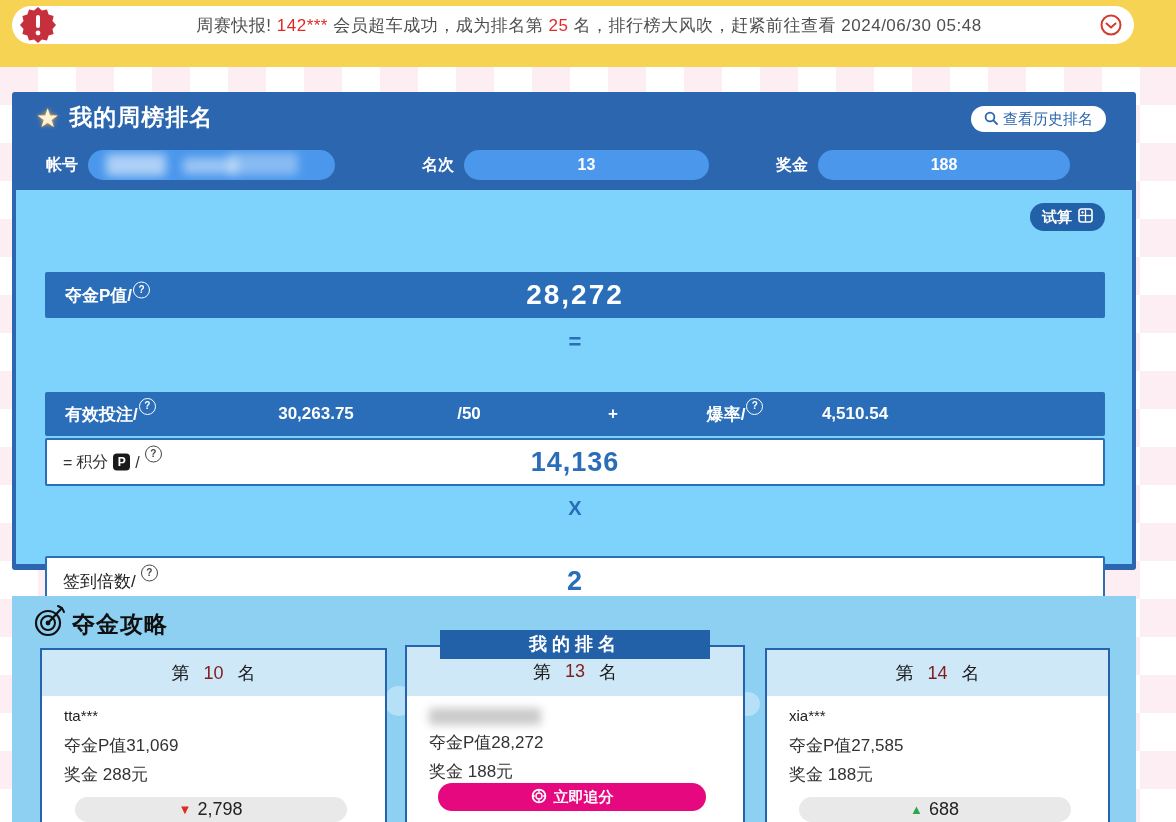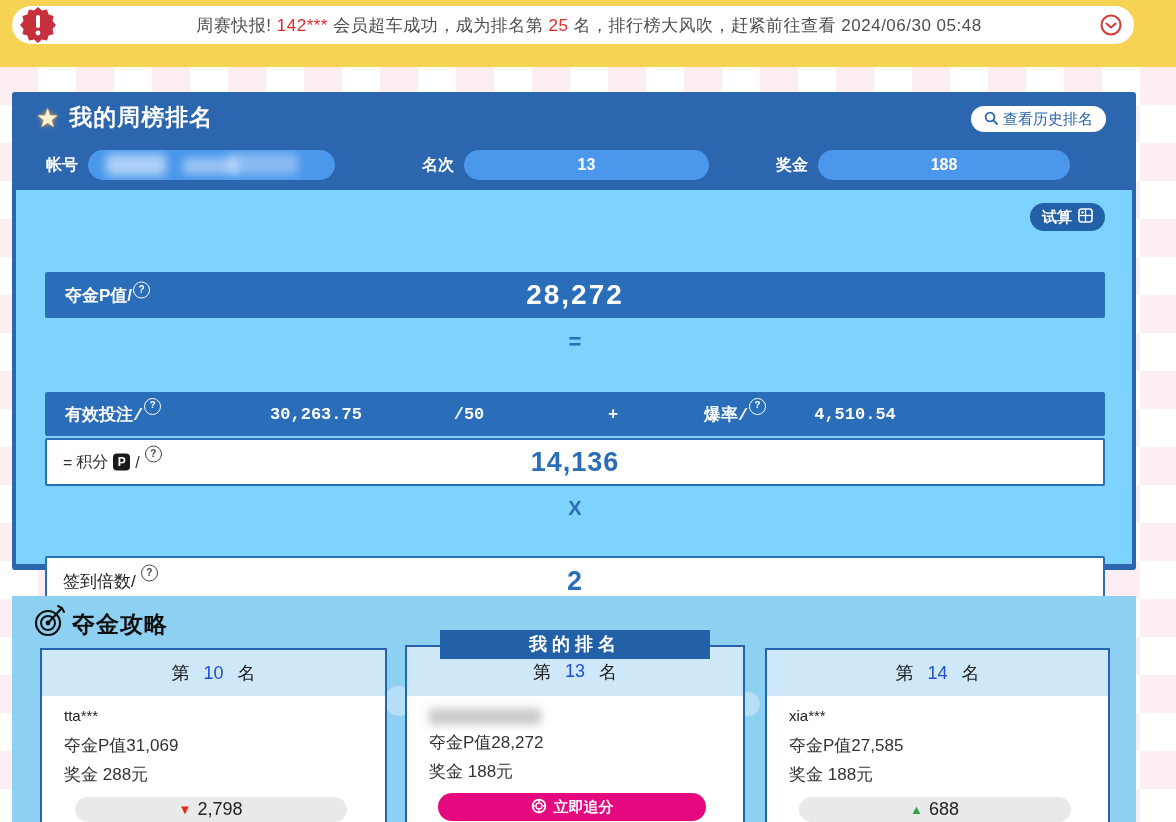--- a/index.html
+++ b/index.html
@@ -41,51 +41,51 @@
   .calc{position:absolute;left:29px;right:27px;top:56px;}
   .bar{height:46px;border-radius:2px;position:relative;display:flex;align-items:center;margin-top:26px;}
   .bar.blue{background:#2a6db8;color:#ffffff;}
   .bar.white{background:#ffffff;border:2px solid #2a6db8;box-sizing:border-box;}
   .bar-label{position:absolute;left:20px;top:50%;transform:translateY(-50%);font-size:17px;font-weight:bold;white-space:nowrap;}
   .bar-center{position:absolute;left:0;right:0;text-align:center;font-weight:bold;}
   .big-num{font-size:28px;letter-spacing:2px;color:#ffffff;}
   .blue-num{font-size:27px;letter-spacing:1px;color:#2a6db8;}
   .op{height:48px;display:flex;align-items:center;justify-content:center;
       color:#2a6db8;font-weight:bold;font-size:22px;}
-  .row2{display:flex;height:44px;font-family:Liberation Mono, monospace;}
+  .row2{display:flex;height:44px;}
   .row2 .cell{display:flex;align-items:center;justify-content:center;font-size:17px;font-weight:bold;white-space:nowrap;}
   .help{display:inline-block;width:15px;height:15px;line-height:14px;border-radius:50%;text-align:center;
     font-size:10px;font-weight:bold;position:relative;top:-8px;margin-left:1px;cursor:pointer;}
   .help.w{border:1px solid #ffffff;color:#ffffff;}
   .help.d{border:1px solid #444;color:#444;}
   .pbadge{display:inline-block;width:17px;height:17px;background:#1a1a1a;color:#ffffff;border-radius:4px;
     text-align:center;line-height:17px;font-size:12px;font-weight:bold;margin:0 1px;}
   .row3-label{position:absolute;left:16px;top:50%;transform:translateY(-50%);font-size:16px;color:#333;
     display:flex;align-items:center;gap:4px;font-weight:normal;}
   .chev{display:flex;justify-content:center;margin-top:6px;cursor:pointer;}
   
   .section{position:absolute;left:12px;top:596px;width:1124px;height:226px;background:#8ed0f2;overflow:hidden;}
   .sec-title{position:absolute;left:22px;top:8px;display:flex;align-items:center;gap:6px;}
   .sec-title span{font-size:23px;font-weight:bold;color:#101010;letter-spacing:1px;}
   .bubble{position:absolute;width:30px;height:30px;border-radius:50%;background:#b6e0f7;}
   .ribbon{position:absolute;left:428px;top:34px;width:270px;height:29px;background:#2260a8;color:#ffffff;
     font-size:18px;font-weight:bold;letter-spacing:5px;text-align:center;line-height:29px;z-index:3;}
   .scard{position:absolute;top:52px;height:200px;background:#ffffff;border:2px solid #2563ad;box-sizing:border-box;z-index:2;}
   .scard-head{height:46px;background:#cee8f8;display:flex;align-items:center;justify-content:center;gap:14px;
     font-size:18px;color:#1a1a1a;}
-  .scard-head .rk{color:#1d4ed8;}
+  .scard-head .rk{color:#7f1d1d;}
   .scard-body{padding:8px 28px 0 22px;}
   .uname{font-size:15px;color:#222;height:24px;line-height:24px;}
   .uname-blur{width:112px;height:17px;margin:4px 0 3px 0;background:#b9b9b9;border-radius:3px;filter:blur(4px);opacity:.75;}
   .sline{font-size:17px;color:#333;margin-top:6px;white-space:nowrap;}
   .delta-pill{margin:11px auto 0 auto;width:272px;height:25px;background:#e9e9e9;border-radius:13px;
     display:flex;align-items:center;justify-content:center;gap:6px;font-size:18px;color:#222;}
   .tri{font-size:13px;line-height:1;}
   .tri.down{color:#dd2c1e;} .tri.up{color:#30a54a;}
-  .action-btn{margin:10px auto 0 auto;width:268px;height:28px;background:#e5087e;border:none;border-radius:14px;
+  .action-btn{margin:0 auto 0 auto;width:268px;height:28px;background:#e5087e;border:none;border-radius:14px;
     display:flex;align-items:center;justify-content:center;gap:7px;color:#ffffff;font-size:15px;font-weight:bold;
     cursor:pointer;font-family:inherit;}
 </style>
 </head>
 <body>
 
 <div class="banner">
   <div class="banner-pill">
     <span class="badge">
       <svg width="36" height="36" viewBox="0 0 36 36">

